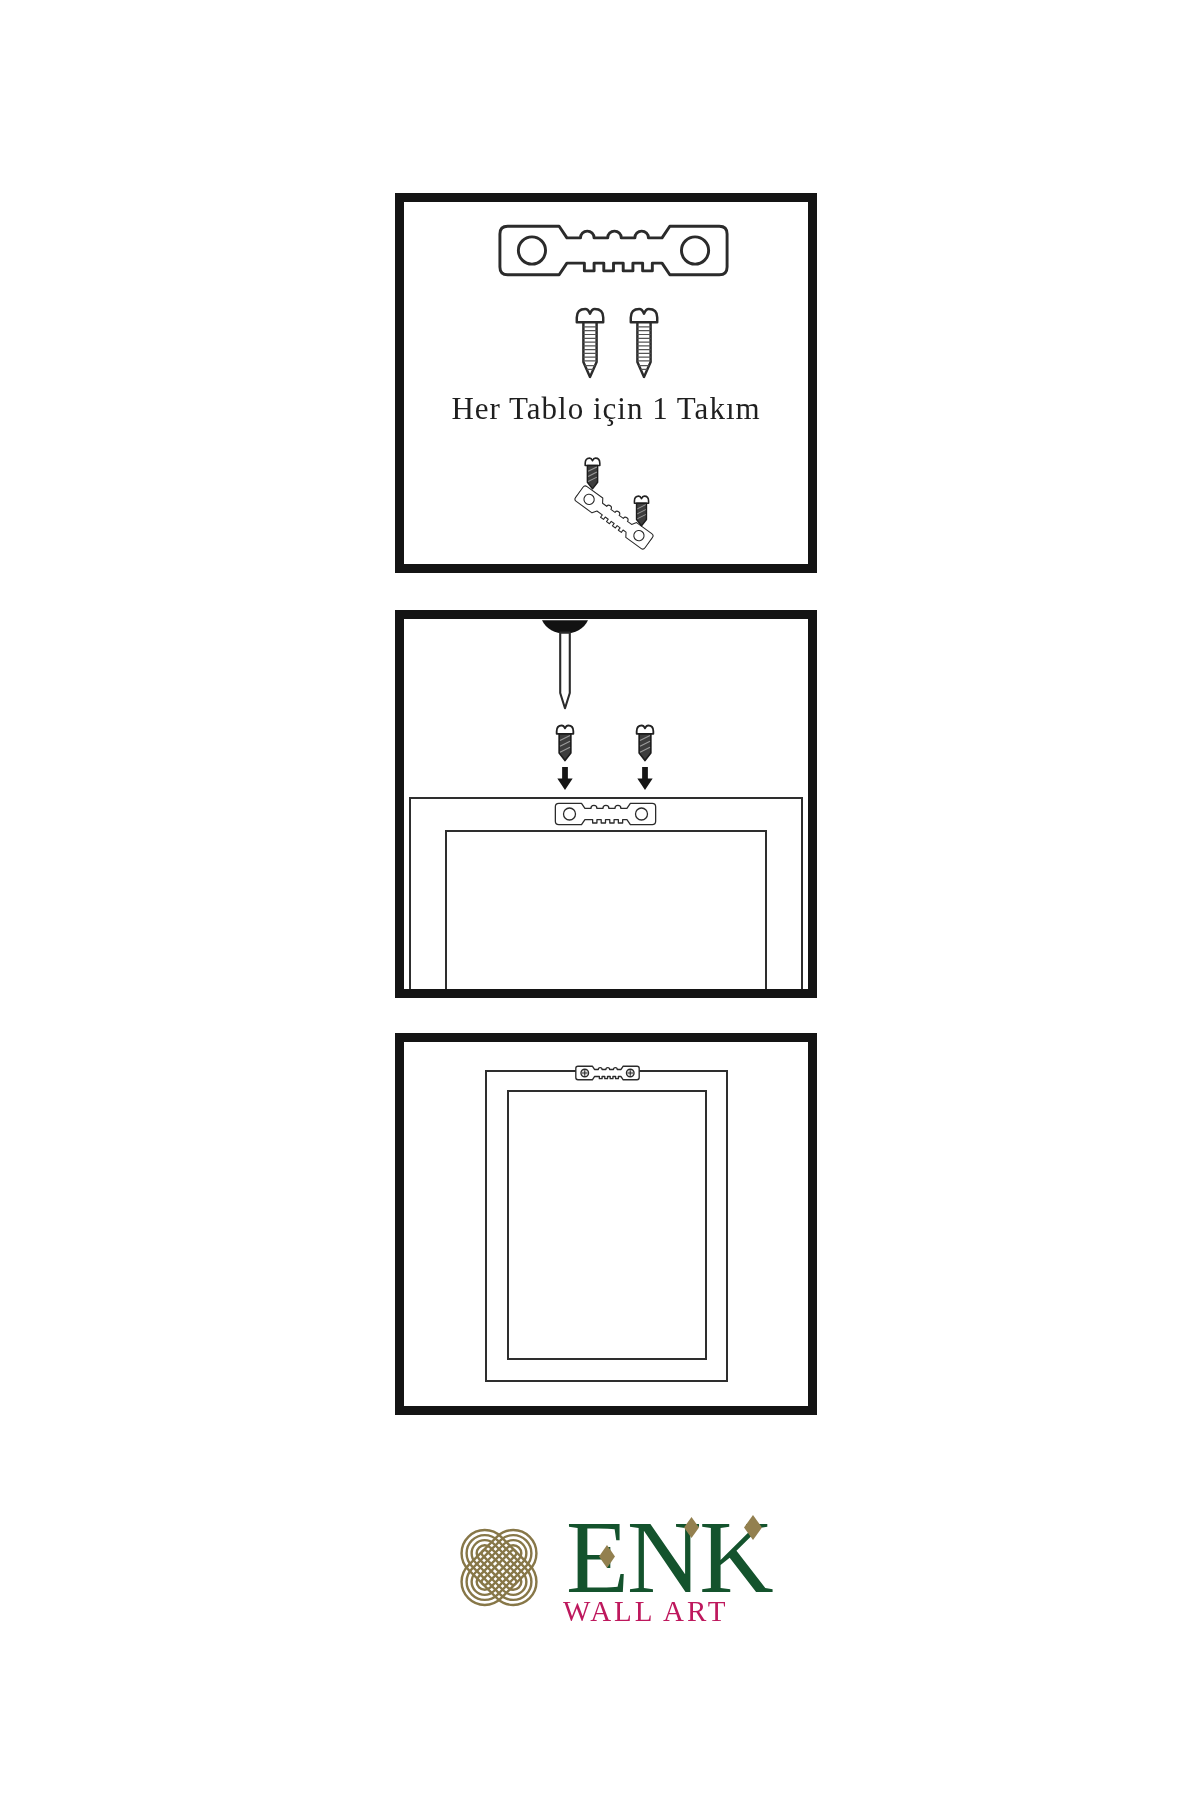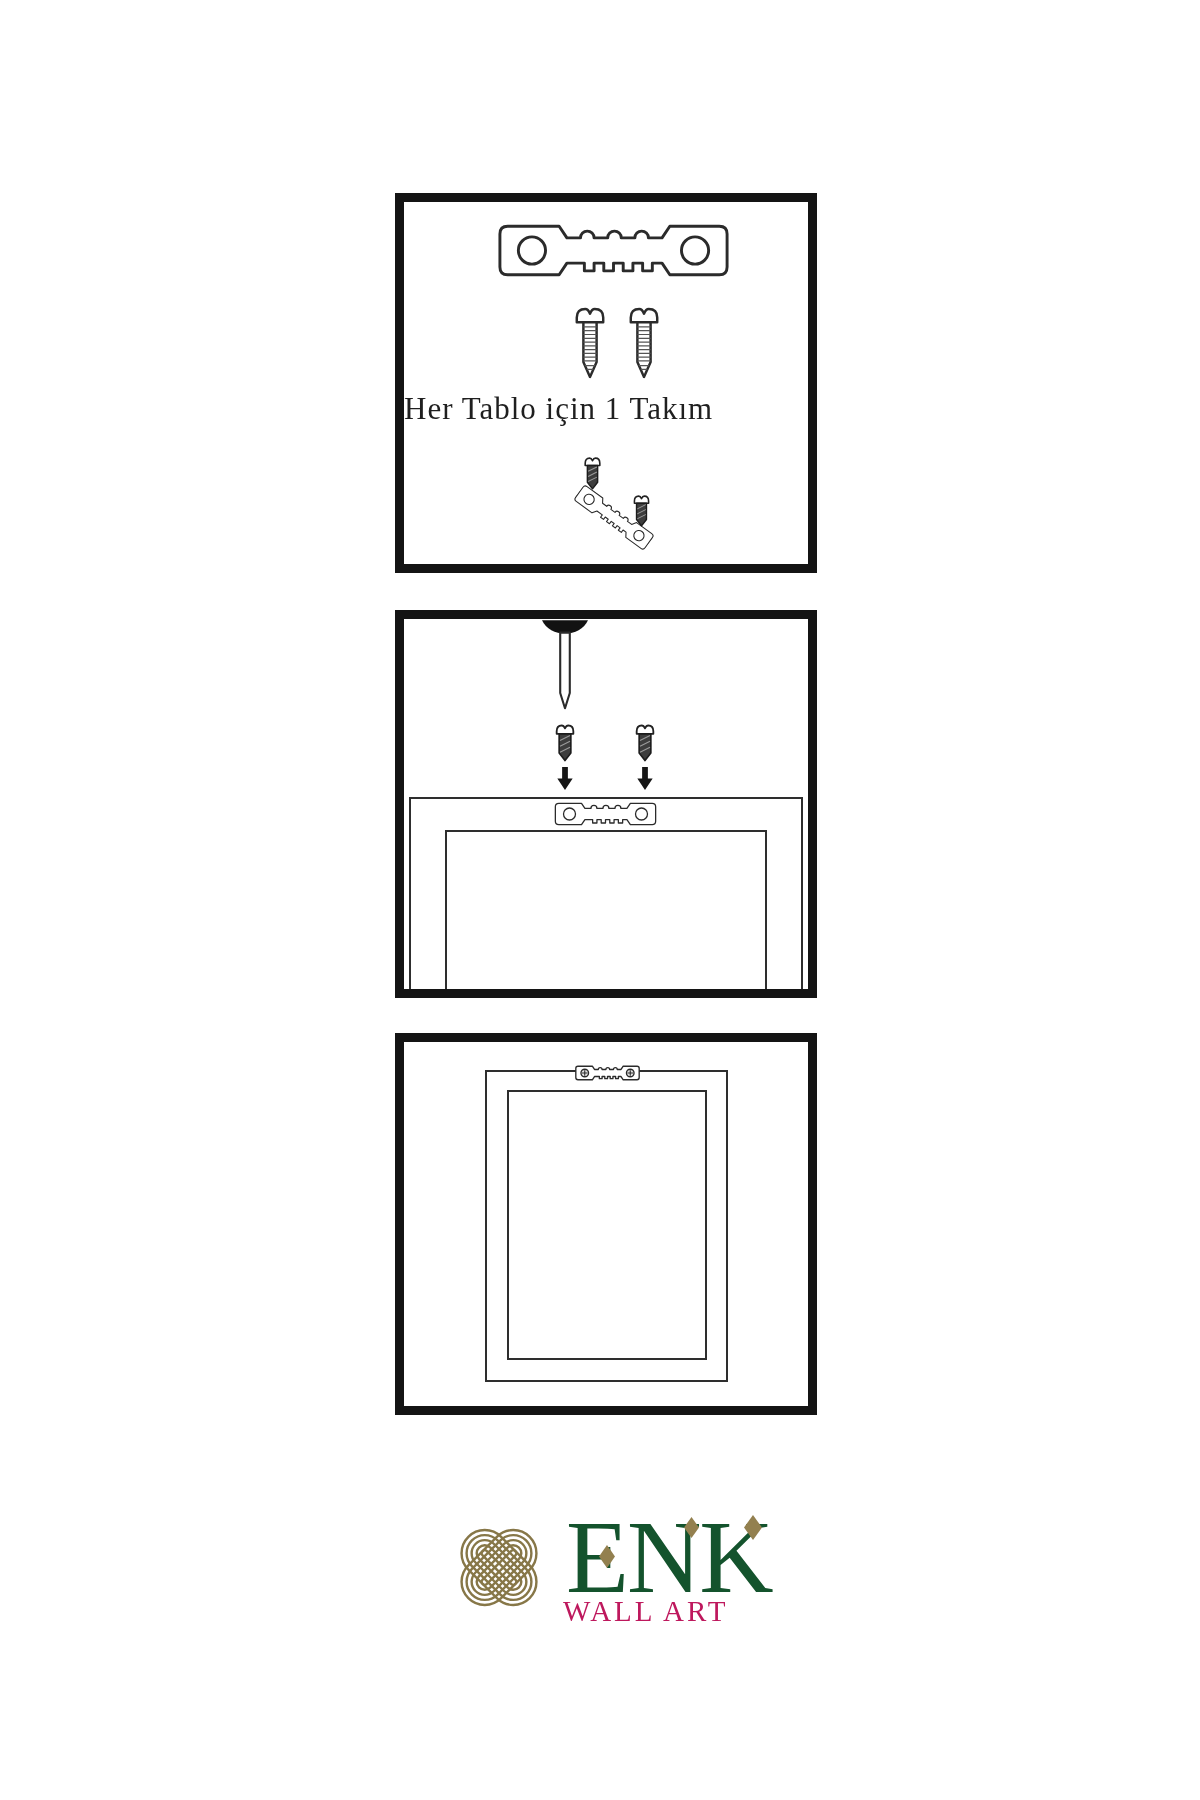--- a/index.html
+++ b/index.html
@@ -4,21 +4,21 @@
 <style>
   html,body{margin:0;padding:0;background:#ffffff;}
   .page{position:relative;width:1200px;height:1800px;background:#ffffff;overflow:hidden;
         font-family:"Liberation Serif",serif;}
   .panel{position:absolute;left:395px;width:422px;border:9px solid #141414;
          background:#ffffff;box-sizing:border-box;overflow:hidden;}
   #panel1{top:193px;height:380px;}
   #panel2{top:610px;height:388px;}
   #panel3{top:1033px;height:382px;}
   .abs{position:absolute;}
-  .caption{position:absolute;left:0;top:189px;width:100%;text-align:left;
+  .caption{position:absolute;left:0;top:189px;width:100%;text-align:center;
            font-size:31px;letter-spacing:1px;color:#1f1f1f;}
   .frame-line{position:absolute;border:2px solid #2e2e2e;box-sizing:border-box;background:transparent;}
   .brand-name{position:absolute;left:566px;top:1506px;font-size:103px;line-height:1;
               letter-spacing:-2px;color:#14532d;}
   .diamond{position:absolute;background:#93804f;
            clip-path:polygon(50% 0,100% 50%,50% 100%,0 50%);}
   .brand-tagline{position:absolute;left:563px;top:1597px;font-size:29px;line-height:1;
                  letter-spacing:3px;color:#be185d;white-space:nowrap;}
   svg{display:block;}
 </style>

